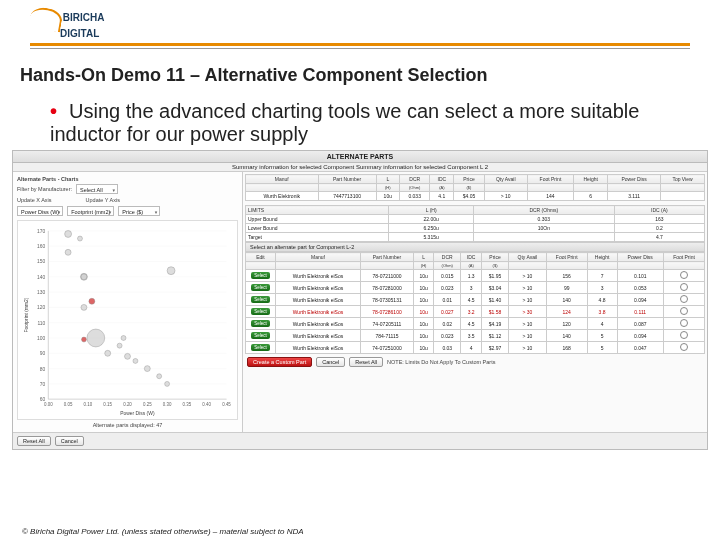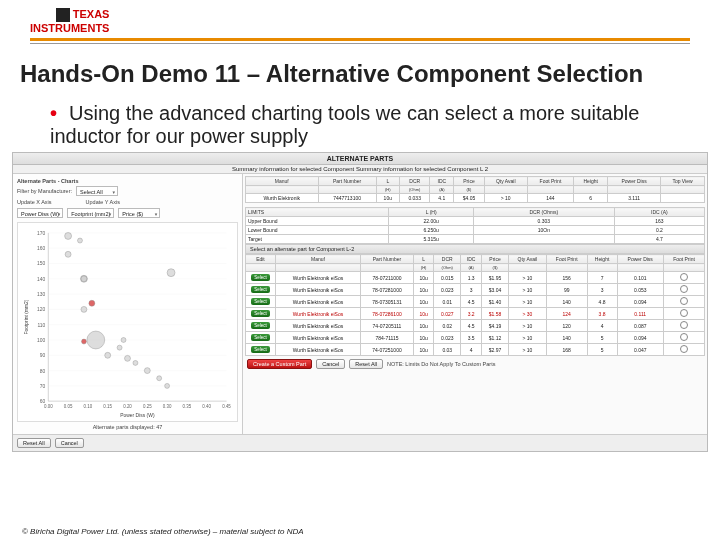--- a/index.html
+++ b/index.html
@@ -5,21 +5,21 @@
   * { box-sizing: border-box; margin: 0; padding: 0; }
   body { width: 720px; height: 540px; font-family: Arial, sans-serif; background: #fff; position: relative; overflow: hidden; }
   .header { display: flex; justify-content: space-between; align-items: center; padding: 8px 30px 4px 30px; }
   .logo-biricha { font-size: 10px; font-weight: bold; color: #1a3a5a; }
   .logo-biricha .wave { display: inline-block; width: 30px; height: 20px; position: relative; vertical-align: middle; }
   .logo-biricha .wave::before { content: ""; position: absolute; width: 100%; height: 100%; border: 2px solid #e88a00; border-radius: 50% 50% 0 0; border-bottom: none; border-left: none; transform: rotate(10deg); }
   .logo-ti { font-size: 11px; font-weight: bold; color: #c00; text-align: right; }
   .logo-ti .chip { display: inline-block; width: 14px; height: 14px; background: #222; margin-right: 3px; vertical-align: middle; }
   .hr-bar { height: 3px; background: #e88a00; margin: 0 30px 2px 30px; }
   .hr-thin { height: 1px; background: #999; margin: 0 30px 10px 30px; }
-  .title { font-size: 24px; font-weight: bold; color: #222; padding: 6px 20px 10px 20px; }
+  .title { font-size: 18px; font-weight: bold; color: #222; padding: 6px 20px 10px 20px; }
   .bullet { font-size: 20px; color: #222; padding: 4px 60px 4px 50px; }
   .bullet .dot { color: #e60012; font-weight: bold; margin-right: 12px; }
   .app-frame { margin: 0 12px 0 12px; border: 1px solid #bbb; background: #f6f6f6; font-size: 6px; color: #222; }
   .app-titlebar { background: linear-gradient(#eee,#ddd); padding: 2px 4px; font-weight: bold; text-align: center; border-bottom: 1px solid #bbb; font-size: 7px; }
   .app-subbar { background: #f0f0f0; padding: 1px 4px; font-size: 6px; border-bottom: 1px solid #ccc; text-align: center; }
   .app-body { display: flex; }
   .left-pane { width: 230px; border-right: 1px solid #ccc; padding: 4px; background: #fdfdfd; }
   .right-pane { flex: 1; background: #fafafa; padding: 2px; }
   .ctrl-row { display: flex; gap: 4px; margin-bottom: 3px; align-items: center; }
   .lbl { font-size: 5.5px; color: #444; }
@@ -36,23 +36,24 @@
   .tbl-sep { background: linear-gradient(#eee,#ddd); font-size: 5.5px; padding: 1px 4px; border: 1px solid #ccc; }
   .alt-row td.hl { color: #b00; }
   .sel-cell { padding: 0; }
   .sel-btn { background: linear-gradient(#3a9a3a,#166a16); color: #fff; font-size: 4.5px; padding: 1px 3px; display: inline-block; border-radius: 2px; }
   .copyright { position: absolute; bottom: 4px; left: 6px; font-size: 8px; font-style: italic; color: #222; margin-left: 16px; }
 </style>
 </head>
 <body>
 
 <div class="header">
-  <div class="logo-ti">
-    <span class="chip"></span><span>TEXAS</span><br>
-    <span>INSTRUMENTS</span>
+  <div class="logo-biricha">
+    <span class="wave"></span>
+    <span>BIRICHA</span><br>
+    <span style="margin-left:30px">DIGITAL</span>
   </div>
 </div>
 <div class="hr-bar"></div>
 <div class="hr-thin"></div>
 
 <div class="title">Hands-On Demo 11 – Alternative Component Selection</div>
 <div class="bullet"><span class="dot">•</span><span>Using the advanced charting tools we can select a more suitable inductor for our power supply</span></div>
 
 <div class="app-frame">
   <div class="app-titlebar">ALTERNATE PARTS</div>

